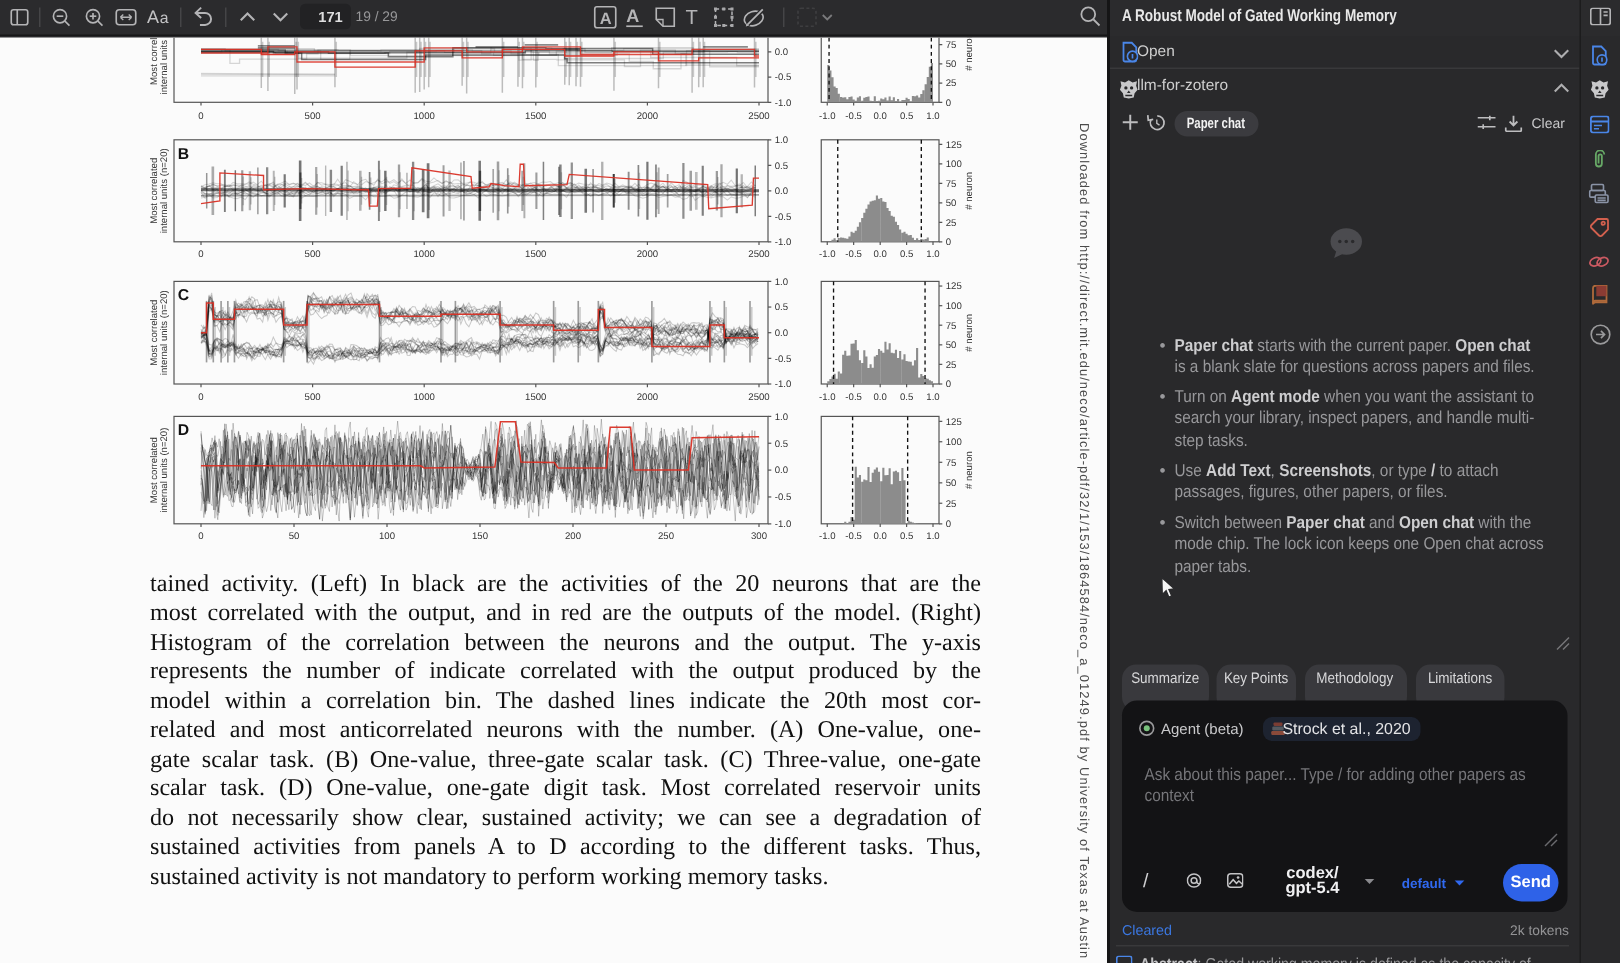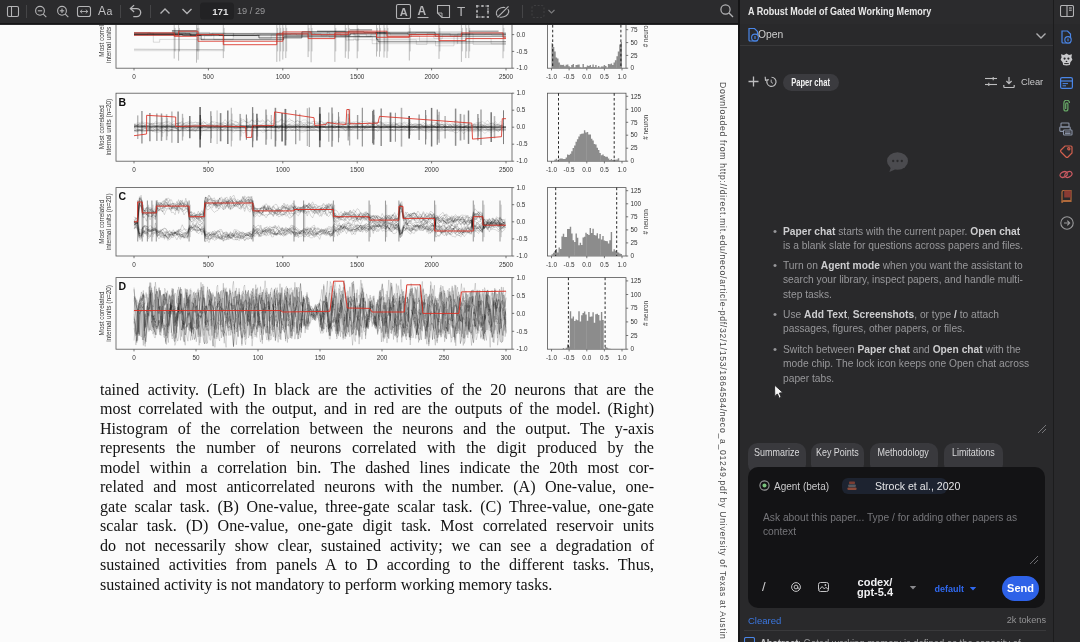--- a/index.html
+++ b/index.html
@@ -519,21 +519,21 @@
 <path d="M134.0 273.3 134.9 281.6 135.9 290.0 136.8 299.2 137.7 315.5 138.7 298.6 139.6 276.7 140.5 271.7 141.4 266.9 142.4 271.4 143.3 268.9 144.2 283.4 145.2 310.9 146.1 308.2 147.0 299.6 147.9 288.0 148.9 280.4 149.8 276.5 150.7 257.6 151.7 265.9 152.6 289.5 153.5 300.4 154.5 306.8 155.4 299.1 156.3 301.8 157.2 295.2 158.2 267.3 159.1 262.3 160.0 269.0 161.0 284.2 161.9 294.8 162.8 294.0 163.8 312.2 164.7 312.6 165.6 291.8 166.6 276.4 167.5 265.7 168.4 275.8 169.3 276.8 170.3 277.3 171.2 302.3 172.1 313.9 173.1 312.8 174.0 296.7 174.9 280.9 175.8 284.5 176.8 270.9 177.7 264.7 178.6 280.2 179.6 297.9 180.5 315.4 181.4 306.5 182.4 300.3 183.3 303.4 184.2 284.1 185.2 269.8 186.1 264.3 187.0 278.2 187.9 300.4 188.9 298.2 189.8 306.7 190.7 315.5 191.7 306.6 192.6 291.0 193.5 267.4 194.4 271.8 195.4 283.3 196.3 281.0 197.2 295.0 198.2 308.7 199.1 320.3 200.0 312.8 201.0 286.1 201.9 284.0 202.8 279.9 203.8 272.3 204.7 276.5 205.6 287.1 206.5 314.7 207.5 318.3 208.4 304.3 209.3 303.4 210.3 293.0 211.2 282.8 212.1 268.4 213.1 267.6 214.0 295.5 214.9 304.5 215.8 307.3 216.8 312.1 217.7 309.9 218.6 306.2 219.6 278.8 220.5 266.3 221.4 279.3 222.3 284.5 223.3 294.8 224.2 301.0 225.1 314.6 226.1 322.4 227.0 299.4 227.9 284.0 228.9 279.0 229.8 276.8 230.7 280.5 231.7 278.4 232.6 301.7 233.5 321.7 234.4 313.5 235.4 305.4 236.3 292.3 237.2 288.6 238.2 279.1 239.1 263.3 240.0 281.3 240.9 300.8 241.9 310.5 242.8 312.4 243.7 304.8 244.7 309.8 245.6 293.4 246.5 268.9 247.5 270.0 248.4 277.9 249.3 295.0 250.2 299.3 251.2 303.0 252.1 321.2 253.0 311.3 254.0 291.4 254.9 276.1 255.8 270.9 256.8 282.5 257.7 278.1 258.6 286.8 259.6 311.3 260.5 317.1 261.4 312.9 262.3 292.3 263.3 283.6 264.2 284.8 265.1 267.6 266.1 269.9 267.0 286.2 267.9 305.2 268.9 316.4 269.8 302.5 270.7 302.7 271.6 299.4 272.6 277.9 273.5 267.1 274.4 264.6 275.4 285.4 276.3 300.3 277.2 296.7 278.1 309.5 279.1 311.8 280.0 300.9 280.9 281.2 281.9 262.1 282.8 274.2 283.7 279.3 284.7 279.9 285.6 296.3 286.5 308.2 287.4 317.6 288.4 300.1 289.3 278.2 290.2 279.9 291.2 271.4 292.1 267.8 293.0 272.7 294.0 288.7 294.9 314.2 295.8 307.2 296.8 297.2 297.7 295.1 298.6 282.8 299.5 273.0 300.5 258.4 301.4 268.6 302.3 293.4 303.3 295.8 304.2 300.0 305.1 300.6 306.1 298.6 307.0 290.9 307.9 272.9 308.8 274.3 309.8 281.6 310.7 284.6 311.6 288.5 312.6 290.0 313.5 294.1 314.4 293.9 315.4 286.8 316.3 283.4 317.2 280.2 318.1 279.2 319.1 278.2 320.0 278.3 320.9 297.2 321.9 305.6 322.8 298.7 323.7 291.4 324.6 280.3 325.6 278.6 326.5 263.5 327.4 255.9 328.4 278.7 329.3 293.4 330.2 302.4 331.2 299.3 332.1 295.2 333.0 298.3 333.9 273.8 334.9 257.0 335.8 261.6 336.7 272.0 337.7 288.4 338.6 288.0 339.5 298.5 340.5 311.8 341.4 294.6 342.3 276.9 343.2 262.2 344.2 264.3 345.1 273.1 346.0 267.4 347.0 285.1 347.9 305.3 348.8 307.4 349.8 298.9 350.7 277.4 351.6 276.2 352.6 271.5 353.5 256.1 354.4 265.9 355.3 282.4 356.3 302.5 357.2 305.2 358.1 291.8 359.1 296.3 360.0 285.4 360.9 266.1 361.9 258.4 362.8 262.0 363.7 285.8 364.6 291.6 365.6 291.6 366.5 302.5 367.4 298.8 368.4 289.7 369.3 275.0 370.2 270.0 371.1 279.5 372.1 279.5 373.0 283.0 373.9 292.4 374.9 300.1 375.8 304.2 376.7 287.2 377.7 276.5 378.6 277.0 379.5 267.4 380.4 267.3 381.4 272.6 382.3 294.2 383.2 312.6 384.2 299.7 385.1 295.0 386.0 289.9 387.0 277.9 387.9 266.8 388.8 254.9 389.8 275.5 390.7 295.7 391.6 296.6 392.5 303.4 393.5 302.4 394.4 301.8 395.3 284.0 396.3 258.6 397.2 266.5 398.1 275.2 399.1 282.6 400.0 291.9 400.9 299.7 401.8 317.3 402.8 304.5 403.7 280.5 404.6 274.8 405.6 269.6 406.5 273.6 407.4 271.8 408.4 282.8 409.3 311.9 410.2 312.2 411.1 303.1 412.1 292.4 413.0 283.3 413.9 280.8 414.9 262.0 415.8 266.0 416.7 290.4 417.6 302.1 418.6 309.6 419.5 302.7 420.4 303.8 421.4 300.6 422.3 272.6 423.2 264.5 424.2 270.8 425.1 284.8 426.0 297.5 426.9 296.1 427.9 312.8 428.8 317.1 429.7 296.6 430.7 280.8 431.6 268.6 432.5 277.0 433.5 280.4 434.4 278.3 435.3 302.2 436.2 316.2 437.2 316.0 438.1 301.9 439.0 283.9 440.0 287.0 440.9 275.5 441.8 266.2 442.8 280.7 443.7 297.9 444.6 316.8 445.6 310.6 446.5 302.0 447.4 306.3 448.3 288.7 449.3 272.8 450.2 266.5 451.1 277.3 452.1 301.2 453.0 300.6 453.9 306.7 454.9 317.5 455.8 309.6 456.7 295.2 457.6 270.9 458.6 271.4 459.5 284.7 460.4 282.1 461.4 294.4 462.3 308.8 463.2 320.5 464.1 316.7 465.1 289.4 466.0 284.6 466.9 282.3 467.9 273.4 468.8 276.9 469.7 285.7 470.7 312.6 471.6 320.5 472.5 305.7 473.4 304.3 474.4 295.1 475.3 284.3 476.2 270.7 477.2 266.0 478.1 292.9 479.0 304.7 480.0 306.6 480.9 312.2 481.8 310.0 482.8 307.6 483.7 282.2 484.6 265.5 485.5 277.9 486.5 283.6 487.4 293.2 488.3 300.0 489.3 311.8 490.2 322.4 491.1 301.9 492.1 283.9 493.0 279.0 493.9 275.5 494.8 279.7 495.8 276.9 496.7 296.9 497.6 320.2 498.6 313.5 499.5 305.2 500.4 292.4 501.4 287.2 502.3 279.9 503.2 262.2 504.1 276.7 505.1 297.8 506.0 307.8" stroke="#000" stroke-width="0.65" fill="none" stroke-opacity="0.22"></path>
 <path d="M134.0 285.5 280.3 285.5 282.8 287.0 329.9 286.3 333.6 256.2 343.6 256.2 347.3 283.0 369.6 283.4 372.1 287.0 404.3 287.0 406.8 259.8 420.4 259.8 422.9 288.4 458.9 288.4 461.4 266.9 506.0 266.2" stroke="#d93025" stroke-width="1.0" fill="none" stroke-opacity="0.95"></path>
 <path d="M560.0 324.2v-0.0h1.41v0.0M561.4 324.2v-0.2h1.41v0.2M562.8 324.2v-1.3h1.41v1.3M564.2 324.2v-0.3h1.41v0.3M565.6 324.2v-1.4h1.41v1.4M567.0 324.2v-4.6h1.41v4.6M568.4 324.2v-2.7h1.41v2.7M569.8 324.2v-38.0h1.41v38.0M571.2 324.2v-30.8h1.41v30.8M572.6 324.2v-32.6h1.41v32.6M574.1 324.2v-28.1h1.41v28.1M575.5 324.2v-29.6h1.41v29.6M576.9 324.2v-29.0h1.41v29.0M578.3 324.2v-37.9h1.41v37.9M579.7 324.2v-27.8h1.41v27.8M581.1 324.2v-34.0h1.41v34.0M582.5 324.2v-36.2h1.41v36.2M583.9 324.2v-37.6h1.41v37.6M585.3 324.2v-34.7h1.41v34.7M586.8 324.2v-28.4h1.41v28.4M588.2 324.2v-37.3h1.41v37.3M589.6 324.2v-32.4h1.41v32.4M591.0 324.2v-32.6h1.41v32.6M592.4 324.2v-37.0h1.41v37.0M593.8 324.2v-26.4h1.41v26.4M595.2 324.2v-34.9h1.41v34.9M596.6 324.2v-35.4h1.41v35.4M598.0 324.2v-34.3h1.41v34.3M599.4 324.2v-28.6h1.41v28.6M600.9 324.2v-37.2h1.41v37.2M602.3 324.2v-29.1h1.41v29.1M603.7 324.2v-0.5h1.41v0.5M605.1 324.2v-2.1h1.41v2.1M606.5 324.2v-1.4h1.41v1.4M607.9 324.2v-0.8h1.41v0.8M609.3 324.2v-0.5h1.41v0.5M610.7 324.2v-0.2h1.41v0.2M612.1 324.2v-0.0h1.41v0.0" fill="#8c8c8c"></path>
 <line x1="568.4" y1="252.6" x2="568.4" y2="324.2" stroke="#111" stroke-width="0.9" stroke-dasharray="2.6 2.2"></line>
 <line x1="605.1" y1="252.6" x2="605.1" y2="324.2" stroke="#111" stroke-width="0.9" stroke-dasharray="2.6 2.2"></line>
       </svg>
     <div id="caption">
       <div>tained activity. (Left) In black are the activities of the 20 neurons that are the</div>
       <div>most correlated with the output, and in red are the outputs of the model. (Right)</div>
       <div>Histogram of the correlation between the neurons and the output. The y-axis</div>
-      <div>represents the number of neurons correlated with the digit produced by the</div>
+      <div>represents the number of indicate correlated with the output produced by the</div>
       <div>model within a correlation bin. The dashed lines indicate the 20th most cor-</div>
       <div>related and most anticorrelated neurons with the number. (A) One-value, one-</div>
       <div>gate scalar task. (B) One-value, three-gate scalar task. (C) Three-value, one-gate</div>
       <div>scalar task. (D) One-value, one-gate digit task. Most correlated reservoir units</div>
       <div>do not necessarily show clear, sustained activity; we can see a degradation of</div>
       <div>sustained activities from panels A to D according to the different tasks. Thus,</div>
       <div class="last">sustained activity is not mandatory to perform working memory tasks.</div>
     </div>
     <div id="sidenote">Downloaded from http://direct.mit.edu/neco/article-pdf/32/1/153/1864584/neco_a_01249.pdf by University of Texas at Austin user on 14 May 2021</div>
   </div>
@@ -619,20 +619,33 @@
       <path d="M2 1.5 h5.5 l3 3 V13 a1 1 0 0 1 -1 1 H3 a1 1 0 0 1 -1 -1 z" stroke="#4a86e8" stroke-width="1.2"></path>
       <circle cx="8" cy="10.5" r="3.4" fill="#29292b" stroke="#4a86e8" stroke-width="1.1"></circle>
       <line x1="8" y1="9" x2="8" y2="12" stroke="#4a86e8" stroke-width="1.1"></line>
     </svg>
     <div class="sbrowlabel">Open</div>
     <svg class="abs" style="left:295px;top:8px" width="12" height="8" fill="none">
       <path d="M1.5 1.5 l4.5 4.5 4.5 -4.5" stroke="#aeaeb0" stroke-width="1.4"></path>
     </svg>
   </div>
 
+  <div class="sbrow" style="top:47px; height:23px;">
+    <svg class="abs" style="left:6px;top:6px" width="13" height="13">
+      <path d="M6.5 0.5 L9 2 l3 -0.8 -0.6 3 1 2.6 -2 2.4 -0.6 2.8 -3.3 0.6 -3.3 -0.6 -0.6 -2.8 -2 -2.4 1 -2.6 -0.6 -3 3 0.8 z" fill="#c9c9cb"></path>
+      <circle cx="4.6" cy="5.6" r="1.1" fill="#29292b"></circle>
+      <circle cx="8.4" cy="5.6" r="1.1" fill="#29292b"></circle>
+      <path d="M6.5 7.4 l1.2 1.6 h-2.4 z" fill="#29292b"></path>
+      <path d="M4.2 10.6 h4.6" stroke="#29292b" stroke-width="1"></path>
+    </svg>
+    <div class="sbrowlabel">llm-for-zotero</div>
+    <svg class="abs" style="left:295px;top:8px" width="12" height="8" fill="none">
+      <path d="M1.5 6 L6 1.5 L10.5 6" stroke="#aeaeb0" stroke-width="1.4"></path>
+    </svg>
+  </div>
 
   <svg class="abs" style="left:748px;top:76px" width="300" height="14" fill="none" stroke="#bdbdbf" stroke-width="1.3">
     <path d="M5.5 0.5 v10 M0.5 5.5 h10"></path>
     <path d="M23.5 1.2 a4.6 4.6 0 1 1 -4.2 2.6" stroke-width="1.15"></path>
     <path d="M17.2 0.8 l0.3 3.4 3.3 -0.6" stroke-width="1.15"></path>
     <path d="M23.2 3.6 v2.6 l1.8 1.2" stroke-width="0.9"></path>
   </svg>
   <div class="abs" style="left:783px;top:73.5px;width:56px;height:17px;background:#3b3b3f;border-radius:9px;
        color:#f2f2f2;font-size:10px;font-weight:bold;text-align:center;line-height:17px;"><span style="display:inline-block;transform:scaleX(.76);white-space:nowrap;">Paper chat</span></div>
   <svg class="abs" style="left:985px;top:77px" width="13" height="9" stroke="#bdbdbf" stroke-width="1.1">
@@ -679,21 +692,21 @@
     <circle cx="5.5" cy="5.5" r="4.6" stroke="#9a9a9c" stroke-width="1.1"></circle>
     <circle cx="5.5" cy="5.5" r="2" fill="#79c27d"></circle>
   </svg>
   <div class="abs" style="left:774px;top:481px;font-size:10px;color:#c9c9cb;">Agent (beta)</div>
   <div class="abs" style="left:842px;top:478px;width:104.5px;height:15.5px;background:#1d2330;border-radius:6px;">
     <svg class="abs" style="left:5px;top:3.2px" width="10" height="10">
       <rect x="0.5" y="6.4" width="9" height="2.6" rx="0.8" fill="#8a4a3a"></rect>
       <rect x="1.2" y="3.4" width="7.6" height="2.6" rx="0.8" fill="#555a60"></rect>
       <rect x="2" y="0.6" width="6" height="2.4" rx="0.8" fill="#7a3d33"></rect>
     </svg>
-    <div class="abs" style="left:33px;top:1.5px;font-size:10.6px;color:#e4e4e6;white-space:nowrap;">Strock et al., 2020</div>
+    <div class="abs" style="left:13px;top:1.5px;font-size:10.6px;color:#e4e4e6;white-space:nowrap;">Strock et al., 2020</div>
   </div>
   <div class="abs" style="left:763px;top:509.5px;font-size:11.5px;line-height:14.5px;color:#76767a;"><span class="sx89">Ask about this paper... Type / for adding other papers as<br>context</span></div>
   <svg class="abs" style="left:1029px;top:555px" width="10" height="10" stroke="#6a6a6e" stroke-width="1">
     <line x1="9" y1="1" x2="1" y2="9"></line>
       <line x1="9" y1="5" x2="5" y2="9"></line>
   </svg>
   <div class="abs" style="left:762px;top:579px;font-size:13px;color:#d0d0d2;">/</div>
   <svg class="abs" style="left:791px;top:582px" width="10" height="10" fill="none" stroke="#c4c4c6" stroke-width="1">
     <circle cx="5" cy="5" r="4.4"></circle>
     <circle cx="5" cy="5" r="1.9"></circle>

